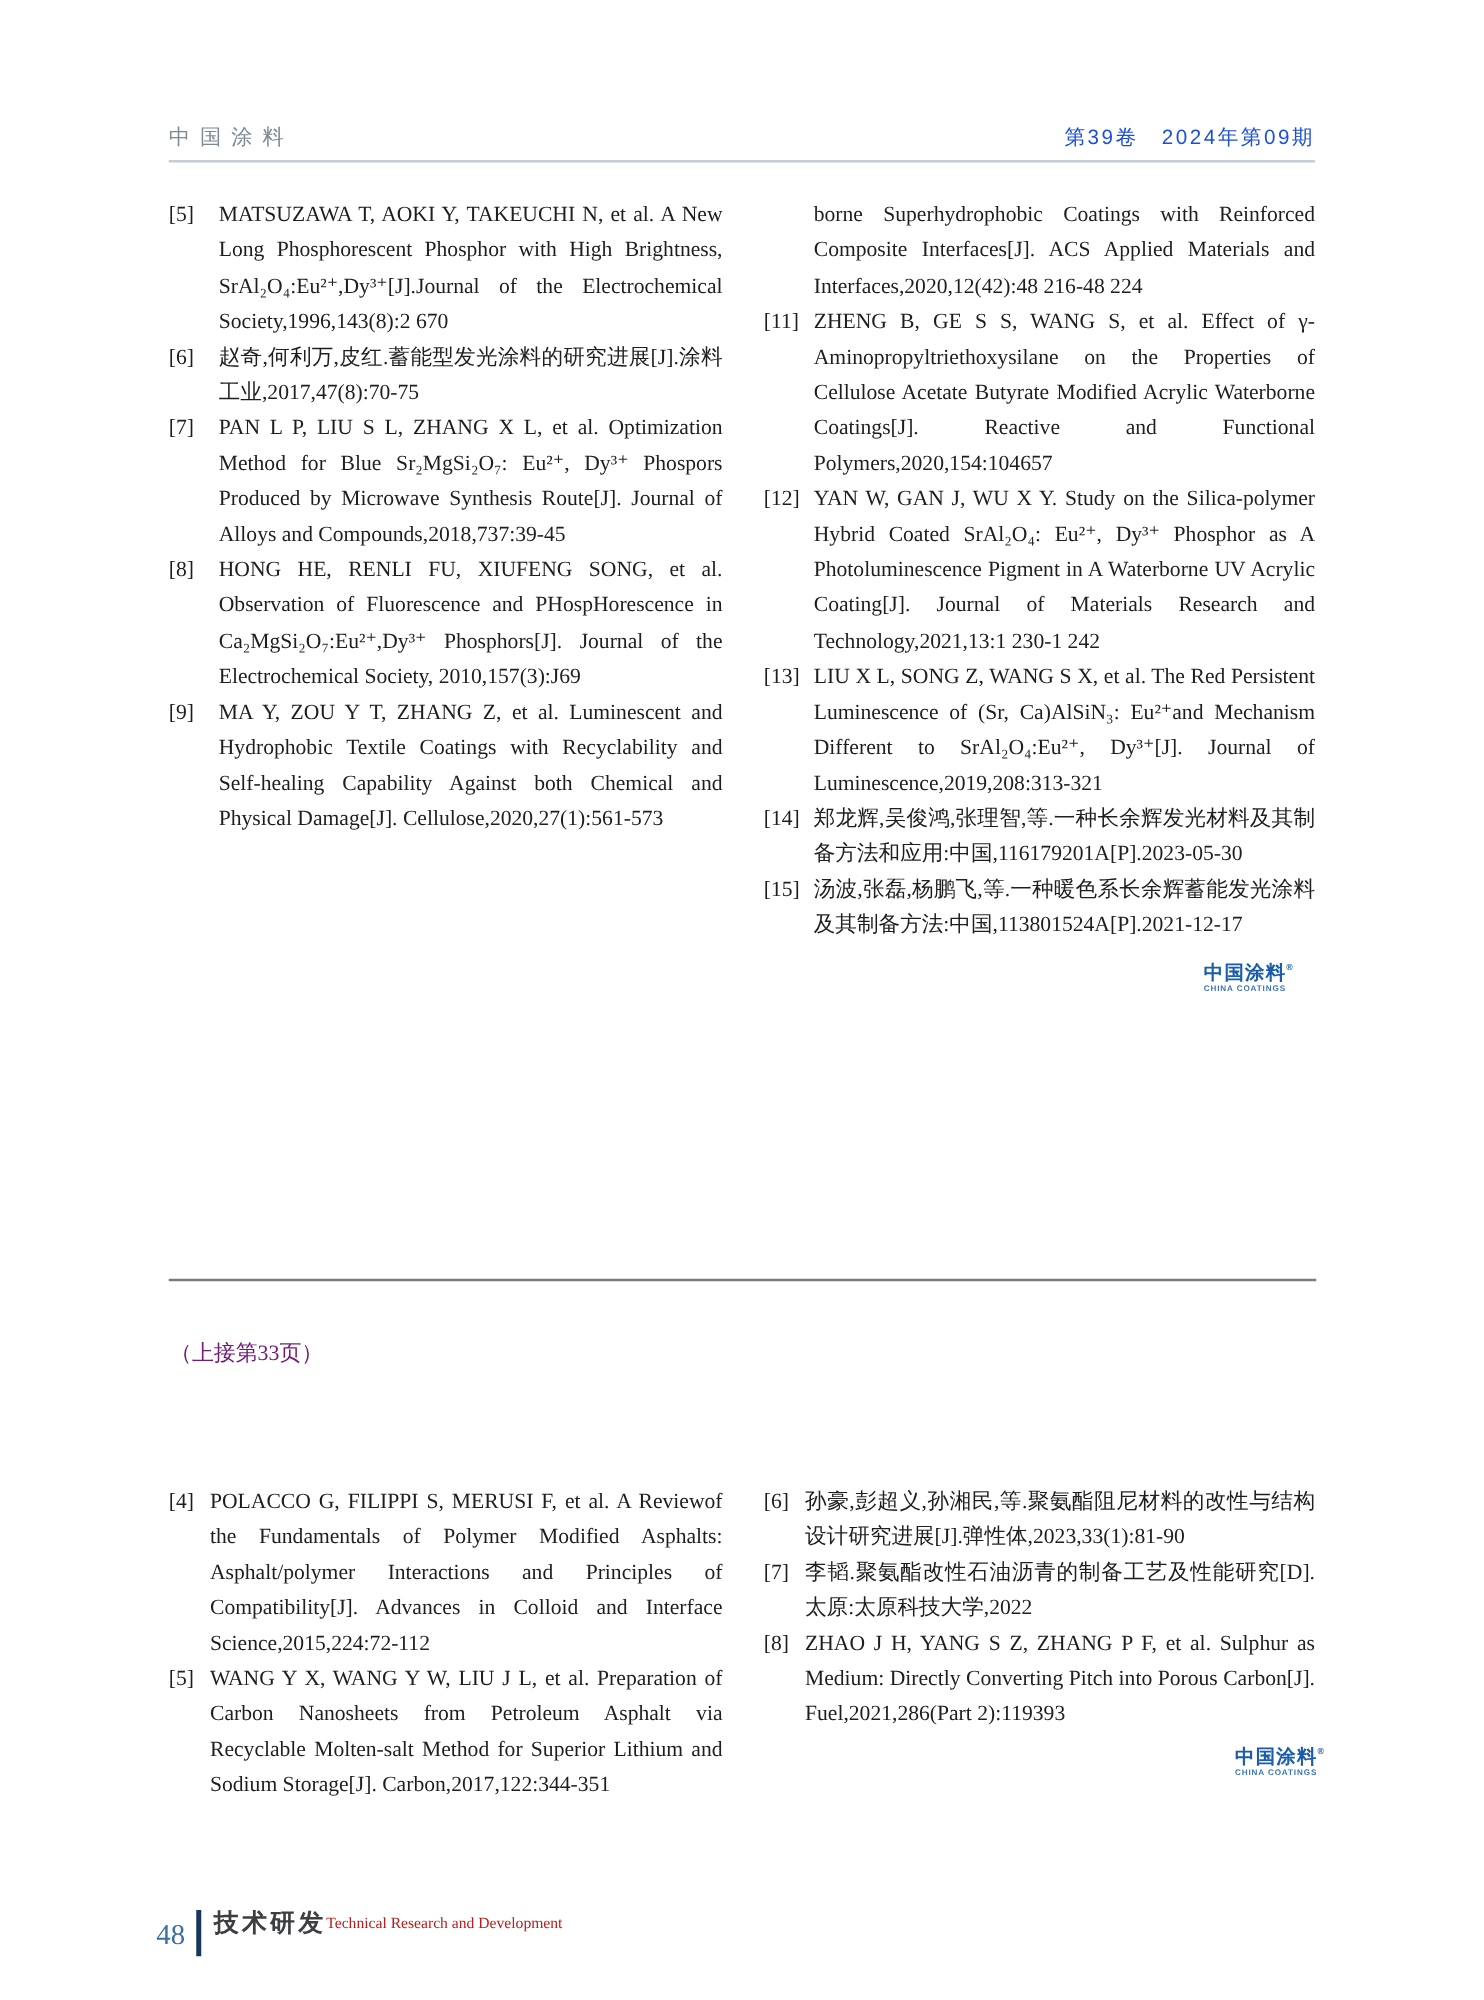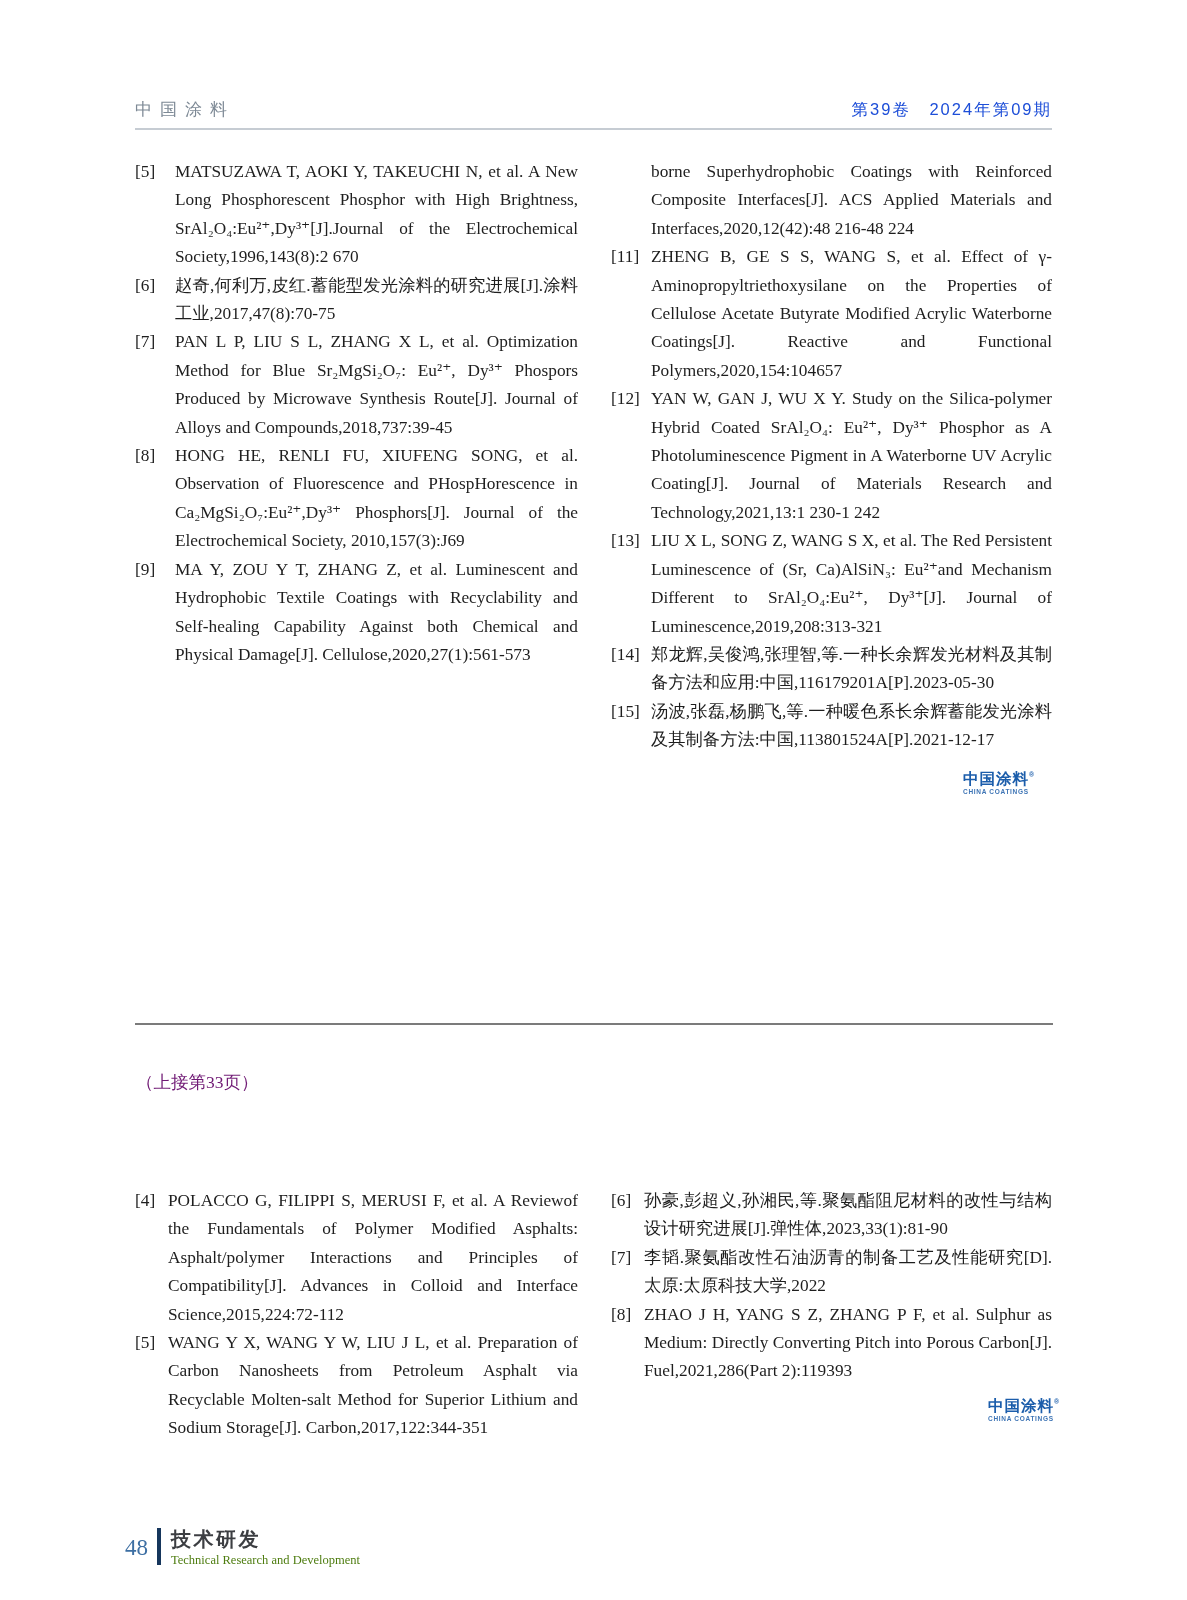--- a/index.html
+++ b/index.html
@@ -84,29 +84,29 @@
     display: flex; align-items: flex-start;
   }
   .pg-num {
     font-size: 23px; color: #3d6fa3; margin-top: 7px;
     font-family: "Liberation Serif", "DejaVu Serif", serif;
   }
   .ftr-bar {
     width: 4px; height: 37px; background: #16365c;
     margin: 0 10px 0 9px;
   }
-  .ftr-text { display: flex; flex-direction: column; }
+  .ftr-text { display: flex; flex-direction: row; }
   .ftr-cn {
     font-family: "Liberation Sans", "DejaVu Sans", sans-serif;
     font-size: 20px; font-weight: bold; color: #3c3e42;
     letter-spacing: 2.5px; line-height: 1.1;
   }
   .ftr-en {
     font-family: "Liberation Serif", "DejaVu Serif", serif;
-    font-size: 12.5px; color: #4d7c0f; margin-top: 3px;
+    font-size: 12.5px; color: #b91c1c; margin-top: 3px;
   }
 </style>
 </head>
 <body>
 
 <div class="page">
 
   <header class="hdr">
     <span class="hdr-left">中国涂料</span>
     <span class="hdr-right">第39卷　2024年第09期</span>

